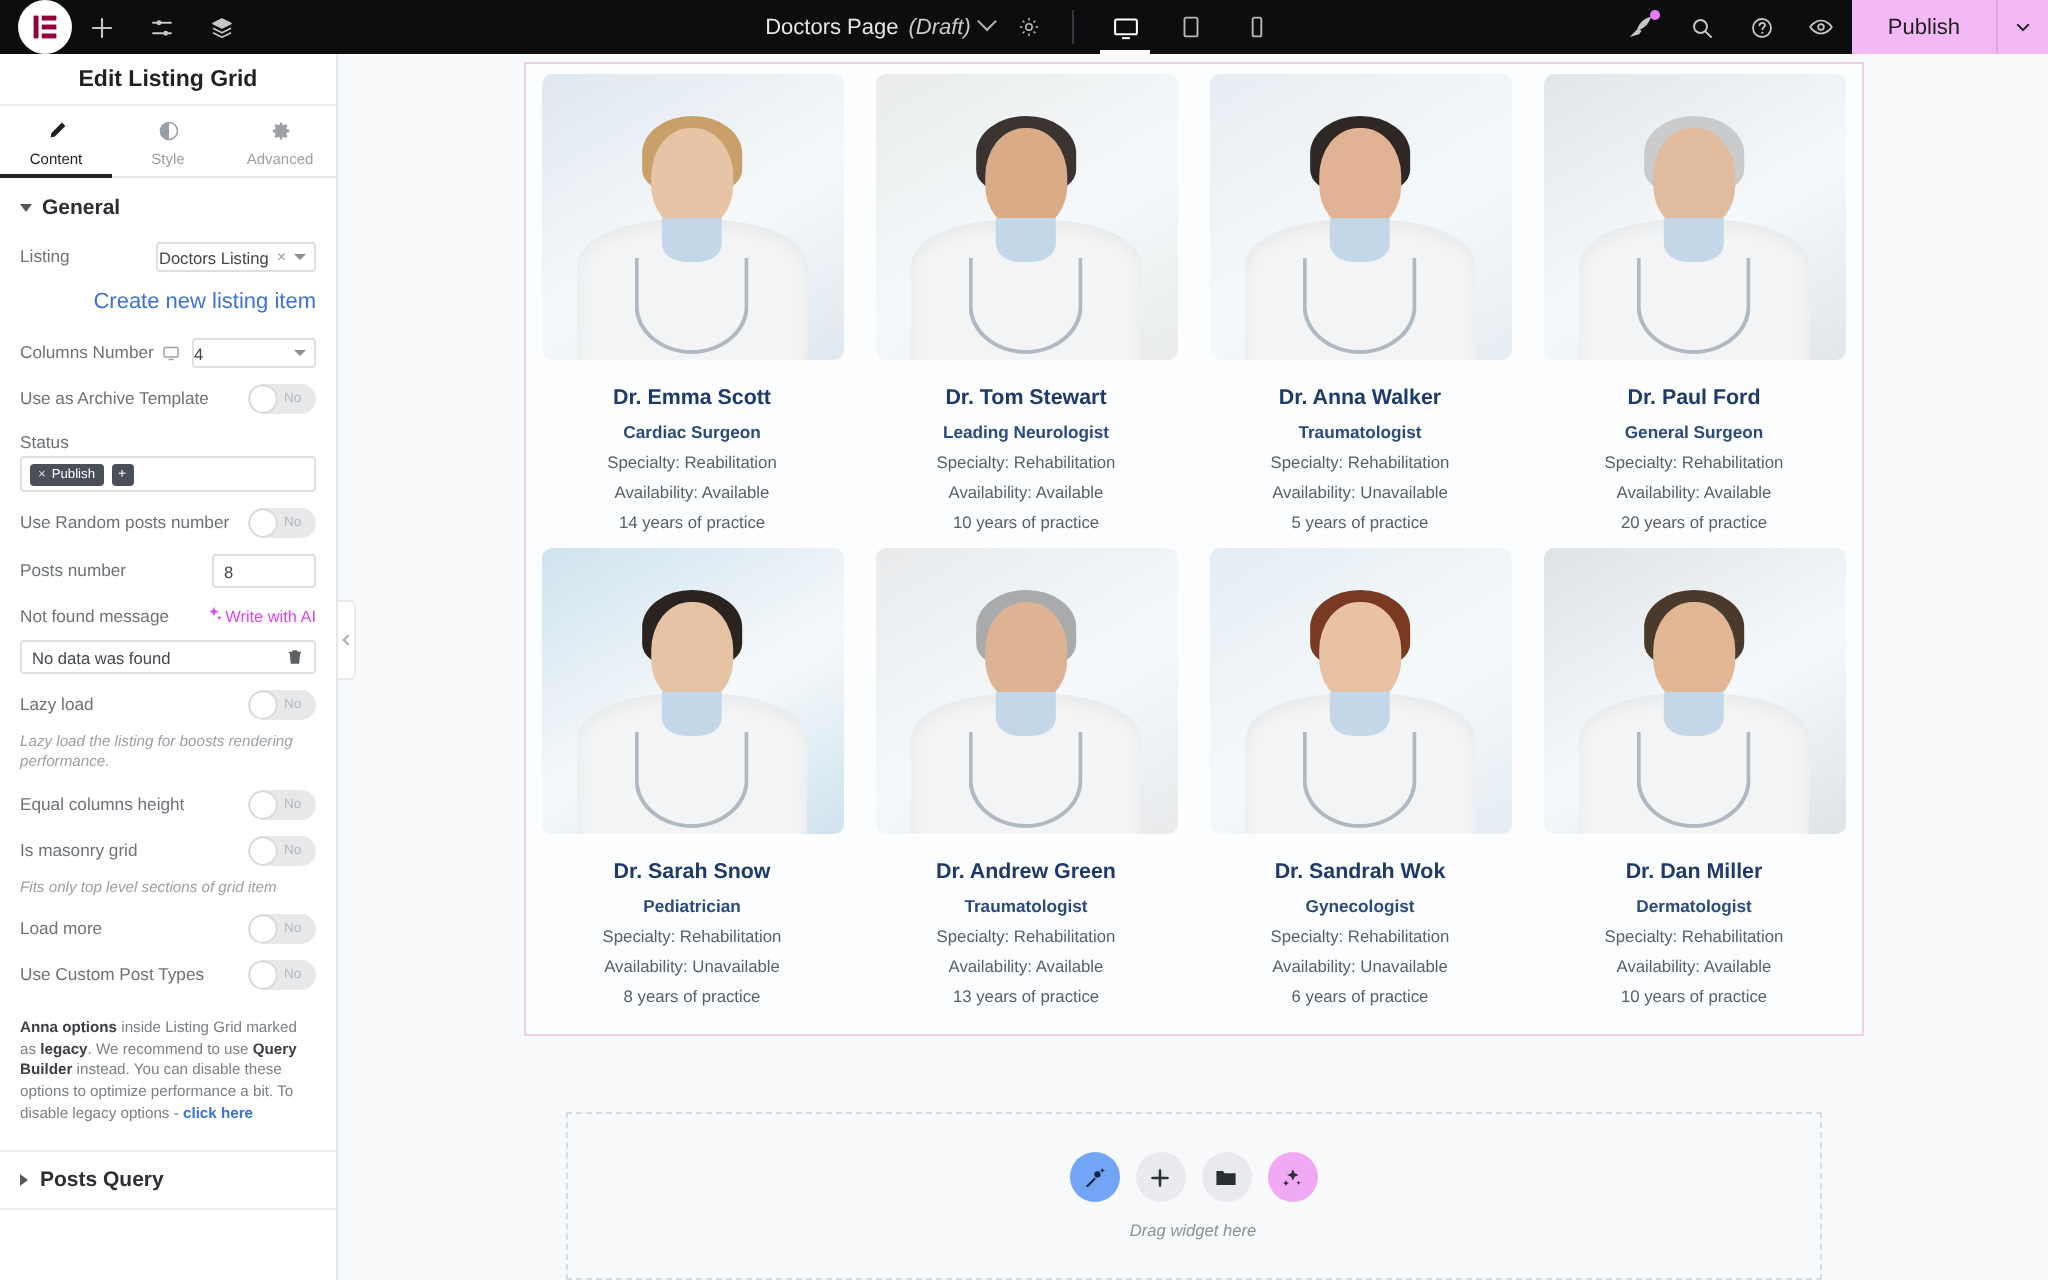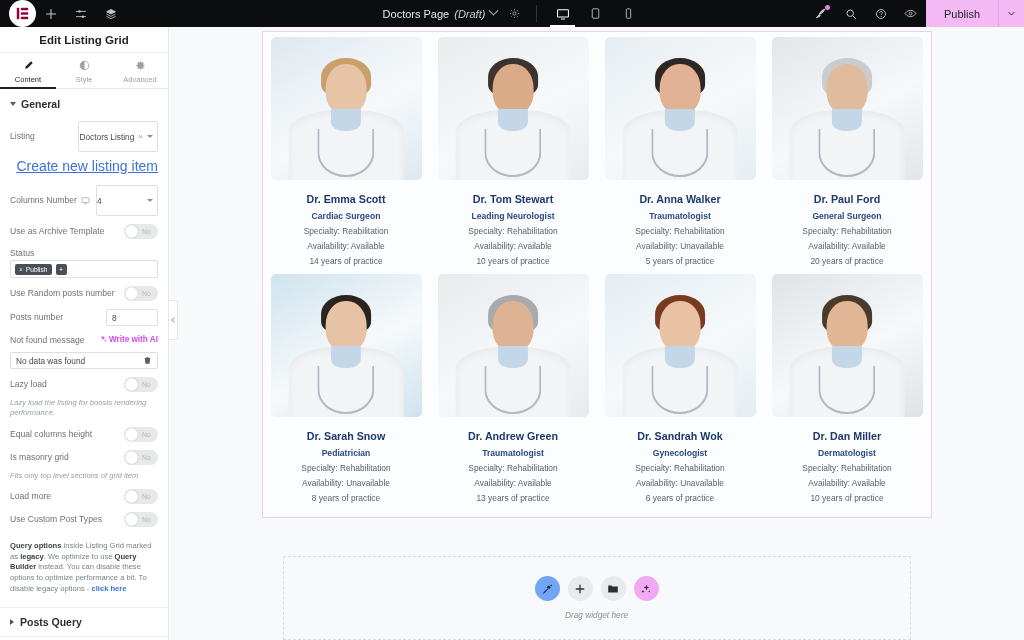--- a/index.html
+++ b/index.html
@@ -88,30 +88,30 @@
     display: flex; align-items: center; gap: 5px; padding: 9px 10px 7px 10px;
     font-size: 10.5px; font-weight: 700; color: #2b2e33; cursor: pointer;
   }
   .tri-down { width:0;height:0;border-left:3.5px solid transparent;border-right:3.5px solid transparent;border-top:4px solid #55595e; }
   .tri-right { width:0;height:0;border-top:3.5px solid transparent;border-bottom:3.5px solid transparent;border-left:4px solid #55595e; }
 
   .ctrl { padding: 4px 10px; display: flex; align-items: center; min-height: 20px; }
   .ctrl-label { font-size: 8.6px; color: #6d7277; flex: 1 1 auto; line-height: 1.25; }
 
   .select-box {
-    background: #fff; border: 1px solid #dcdfe3; border-radius: 2px; height: 31px;
+    background: #fff; border: 1px solid #dcdfe3; border-radius: 2px; height: 15px;
     display: flex; align-items: center; font-size: 8.3px; color: #43474c; padding: 0 4px 0 0;
     min-width: 72px; gap: 4px;
   }
   .select-box .val { flex: 1 1 auto; white-space: nowrap; overflow: hidden; }
   .sel-x { color: #9aa0a6; font-size: 8px; cursor: pointer; }
   .sel-caret { width:0;height:0;border-left:3px solid transparent;border-right:3px solid transparent;border-top:3.5px solid #8b9096; }
 
   .link-row { padding: 1px 10px 6px 10px; text-align: right; }
-  .blue-link { color: #3b72d9; font-size: 14px; cursor: pointer; text-decoration: underline; }
+  .blue-link { color: #3b72d9; font-size: 11px; cursor: pointer; }
 
   .monitor-ico { color:#9aa0a6; display:flex; align-items:center; margin-right:6px; }
 
   .toggle {
     width: 34px; height: 15px; border-radius: 9px; background: #e6e8ea; position: relative;
     display: flex; align-items: center; cursor: pointer; flex: 0 0 34px;
   }
   .toggle .knob { width: 13px; height: 13px; border-radius: 50%; background: #ffffff; margin-left: 1px; box-shadow: 0 0 1px rgba(0,0,0,.35); }
   .toggle .tg-txt { font-size: 6.8px; color: #b4b8bc; margin-left: 4px; }
 
@@ -128,21 +128,21 @@
     background: #4b5058; color: #fff; font-size: 7px; border-radius: 2px; width: 11px; height: 11px;
     display: flex; align-items: center; justify-content: center; cursor: pointer;
   }
   .sec-label { font-size: 8.6px; color: #6d7277; padding: 5px 10px 0 10px; }
 
   .num-box {
     border: 1px solid #dcdfe3; border-radius: 2px; height: 17px; width: 52px; background:#fff;
     display: flex; align-items: center; padding: 0 5px; font-size: 8.3px; color: #43474c;
   }
 
-  .ai-link { color: #d946ef; font-size: 8.2px; display: flex; align-items: flex-start; gap: 2px; cursor:pointer; white-space: nowrap; font-weight: bold; }
+  .ai-link { color: #d946ef; font-size: 8.2px; display: flex; align-items: flex-end; gap: 2px; cursor:pointer; white-space: nowrap; }
 
   .text-field {
     margin: 2px 10px 0 10px; border: 1px solid #dcdfe3; border-radius: 2px; height: 17px; background: #fff;
     display: flex; align-items: center; padding: 0 5px; font-size: 8.3px; color: #43474c;
   }
   .text-field .tf-val { flex: 1 1 auto; }
   .trash-ico { color: #5d6166; display:flex; align-items:center; cursor:pointer; }
 
   .helper {
     font-size: 7.6px; color: #9aa0a6; font-style: italic; padding: 2px 10px 4px 10px; line-height: 1.35;
@@ -503,21 +503,21 @@
 
         <div class="ctrl">
           <span class="ctrl-label">Use Custom Post Types</span>
           <div class="toggle">
             <span class="knob"></span>
             <span class="tg-txt">No</span>
           </div>
         </div>
 
         <div class="notice">
-          <b>Query options</b><span> inside Listing Grid marked as </span><b>legacy</b><span>. We optimize to use </span><b>Query Builder</b><span> instead. You can disable these options to optimize performance a bit. To disable legacy options - </span><span class="nlink">click here</span>
+          <b>Anna options</b><span> inside Listing Grid marked as </span><b>legacy</b><span>. We recommend to use </span><b>Query Builder</b><span> instead. You can disable these options to optimize performance a bit. To disable legacy options - </span><span class="nlink">click here</span>
         </div>
 
         <div class="acc-list">
           <div class="acc-item">
             <span class="tri-right"></span>
             <span>Posts Query</span>
           </div>
           <div class="acc-item">
             
             

